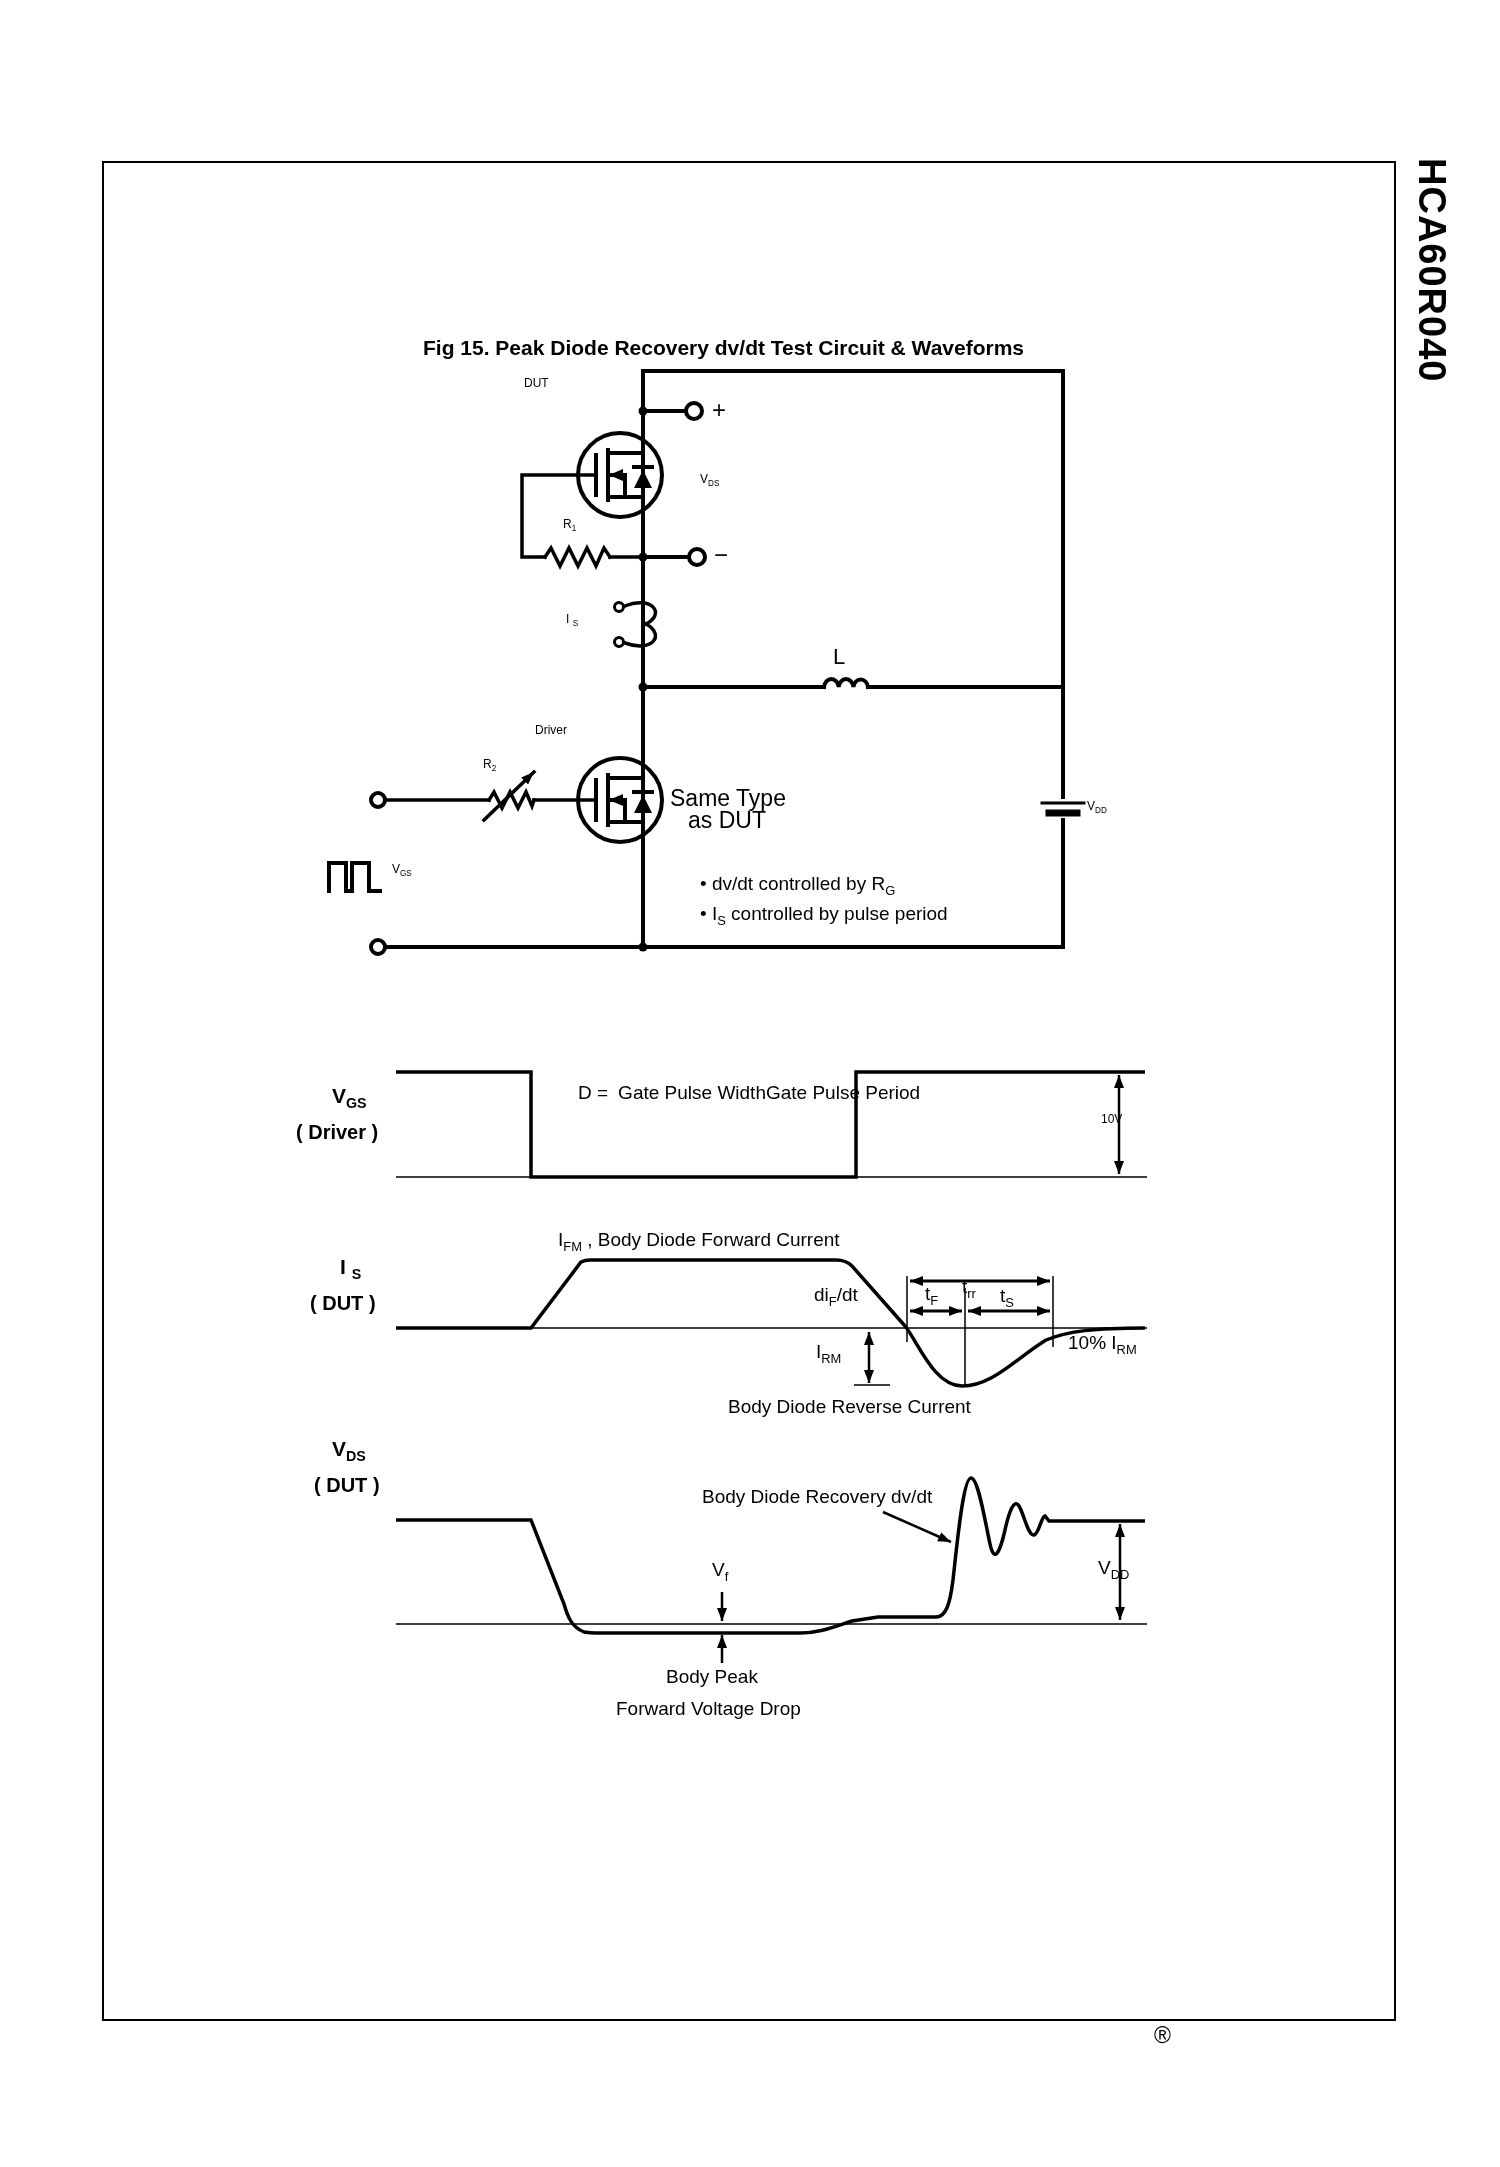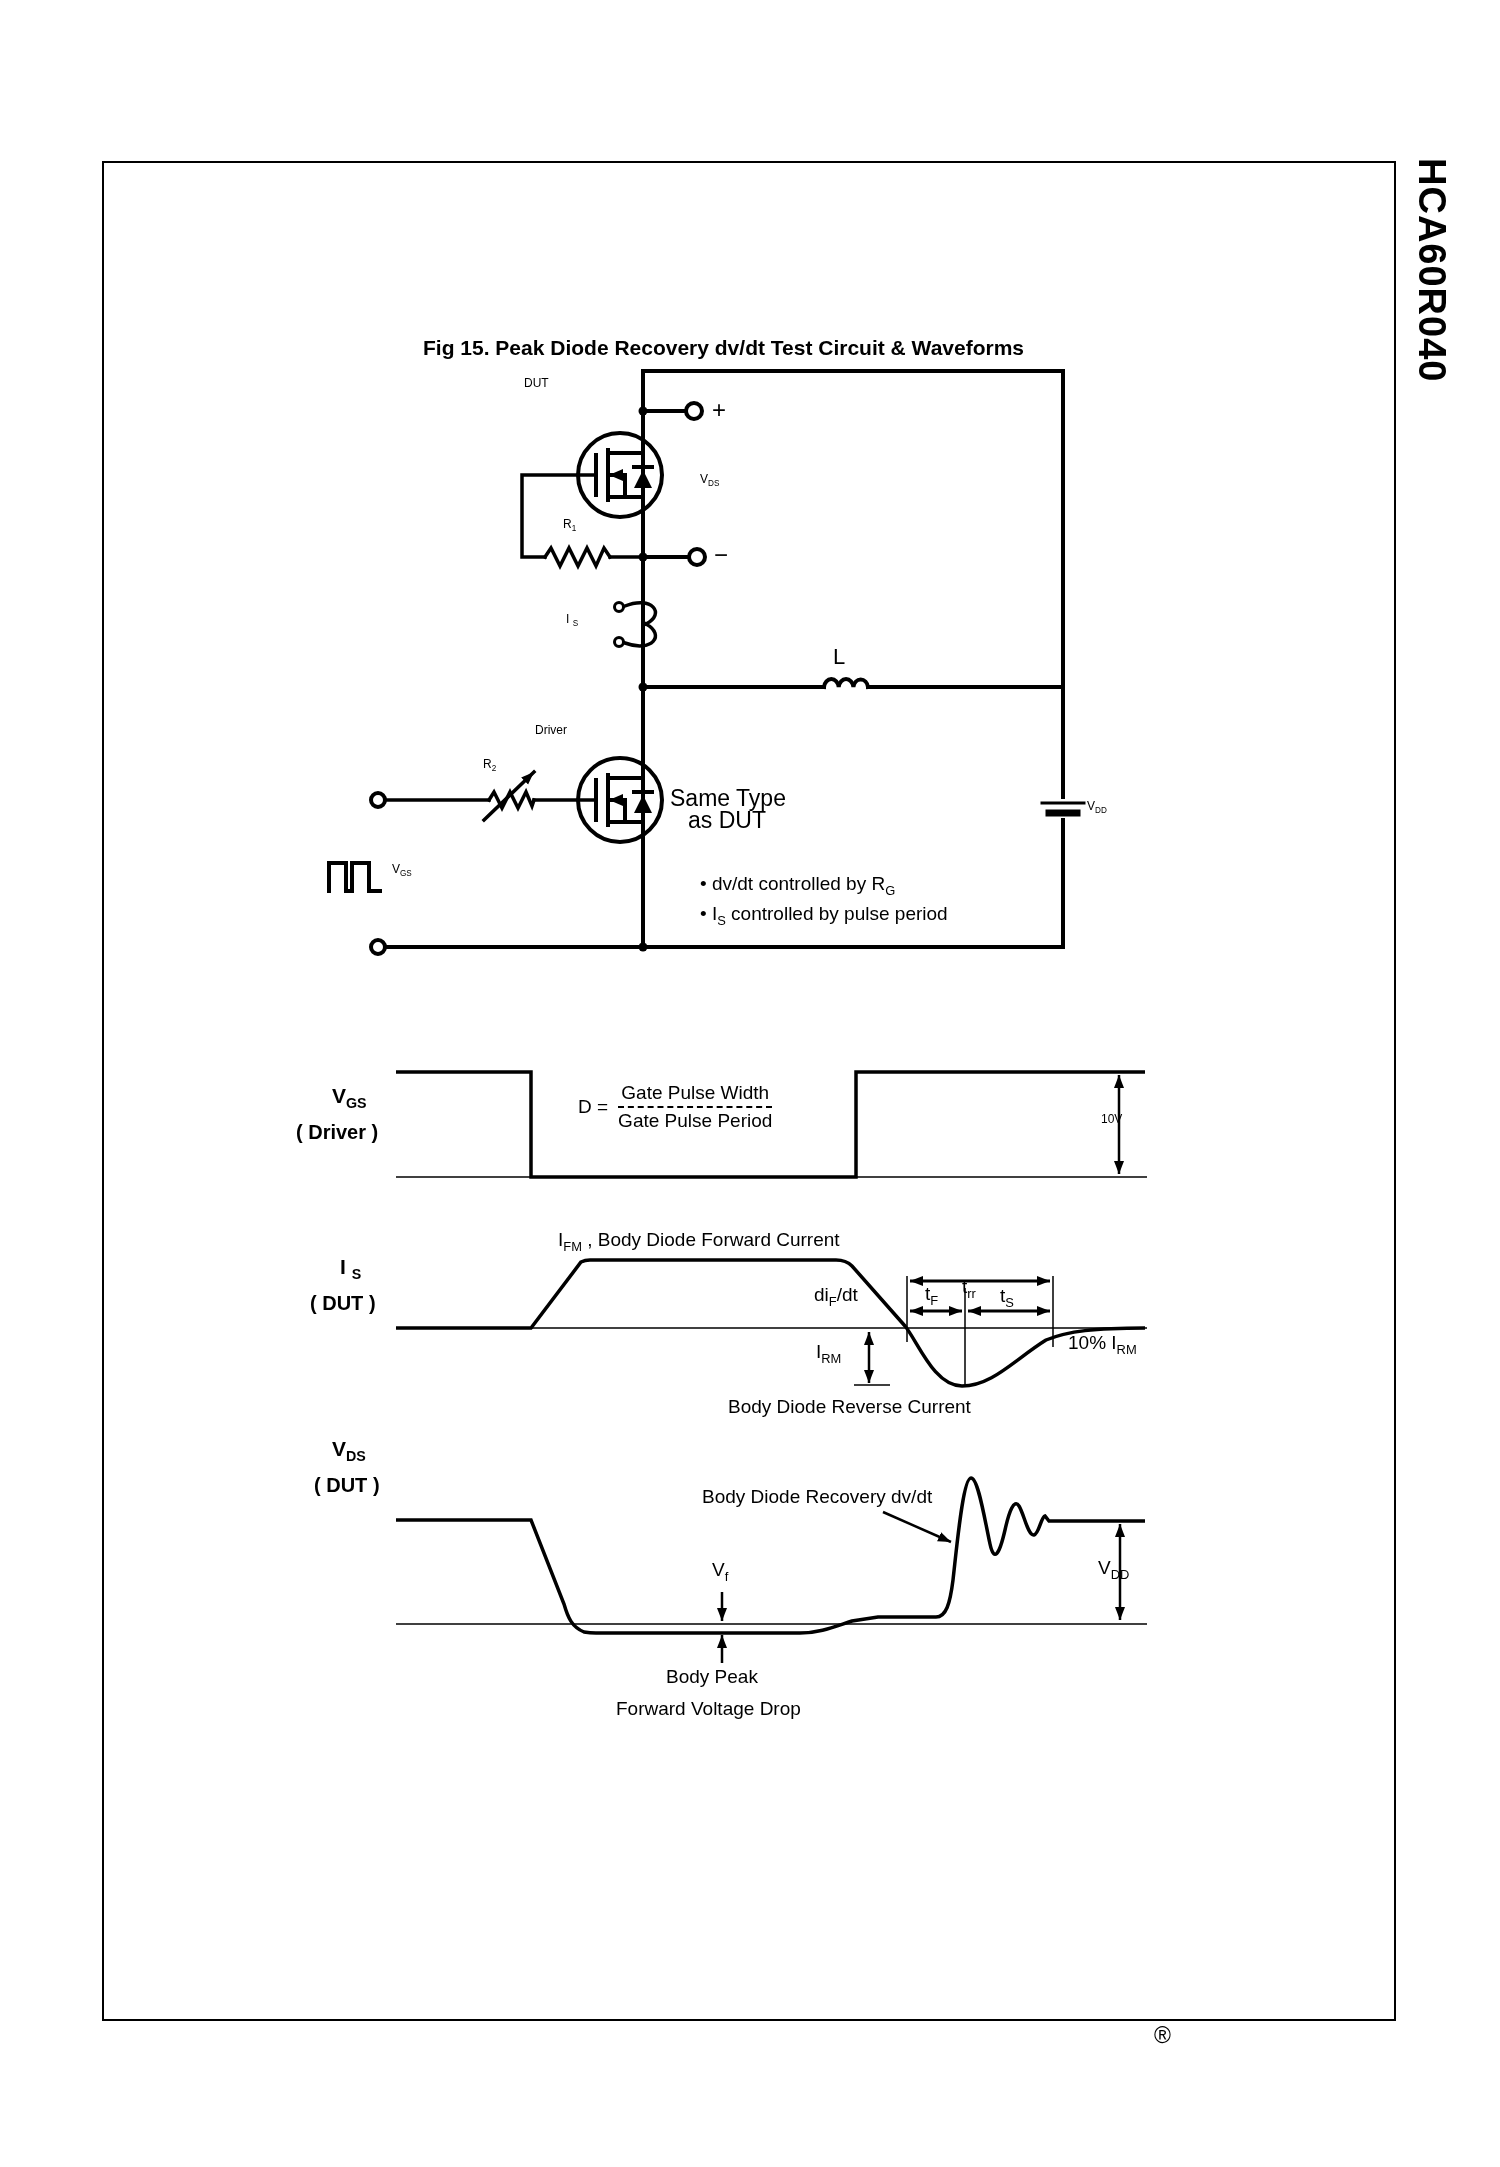--- a/index.html
+++ b/index.html
@@ -7,21 +7,21 @@
   .abs{position:absolute;white-space:nowrap;}
   sub{font-size:68%;line-height:0;}
   #page-border{position:absolute;left:102px;top:161px;width:1290px;height:1856px;border:2px solid #000;}
   #part-number{position:absolute;left:1410px;top:158px;font-weight:bold;font-size:38px;
                writing-mode:vertical-rl;letter-spacing:1px;}
   #fig-title{left:423px;top:320px;font-size:21px;font-weight:bold;margin-top:16px;}
   svg{position:absolute;left:0;top:0;}
   .t20{font-size:12px;} .t19{font-size:19px;} .t22{font-size:22px;} .t24{font-size:24px;} .t17{font-size:23px;}
   .t21b{font-size:21px;font-weight:bold;} .t20b{font-size:20px;font-weight:bold;}
   .duty{display:flex;align-items:center;gap:10px;font-size:19px;}
-  .frac{display:flex;flex-direction:column;align-items:center;}
+  .frac{display:flex;flex-direction:row;align-items:center;}
   .fracbar{width:100%;border-top:2px dashed #000;margin:2px 0;}
 </style>
 </head>
 <body>
 
 <div id="page-border"></div>
 <div id="part-number">HCA60R040</div>
 <div id="fig-title" class="abs">Fig 15.  Peak Diode Recovery dv/dt Test Circuit  &amp;  Waveforms</div>
 
 <svg width="1500" height="2167" viewBox="0 0 1500 2167">

